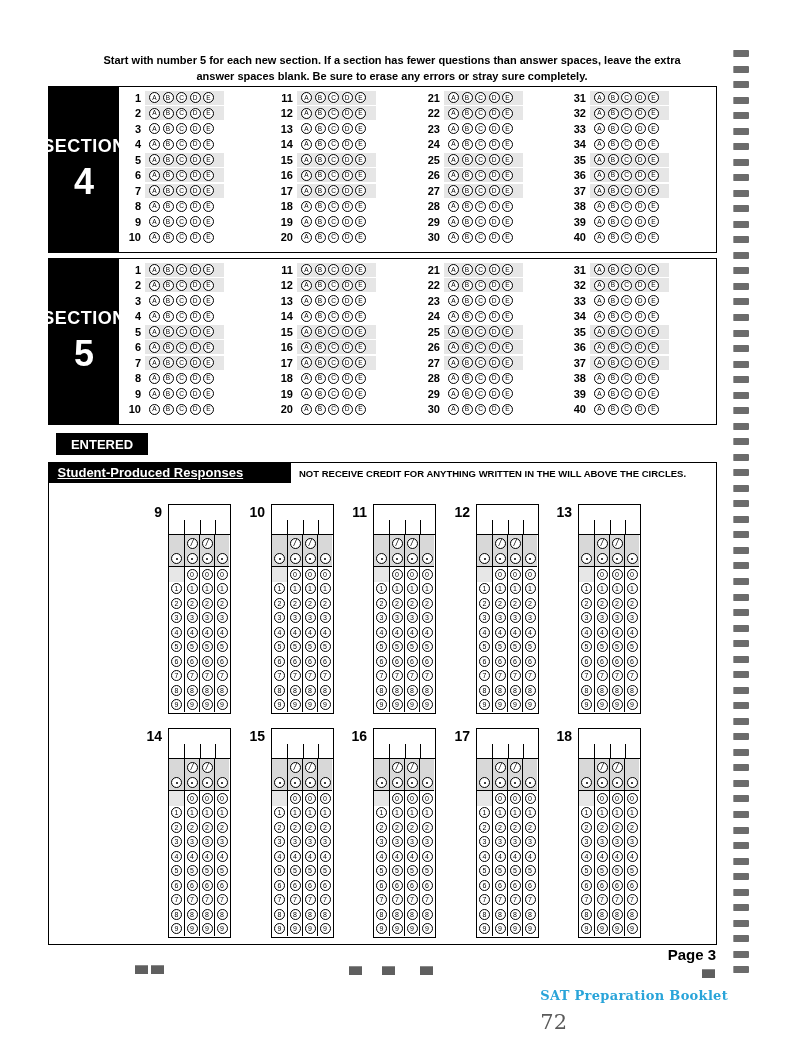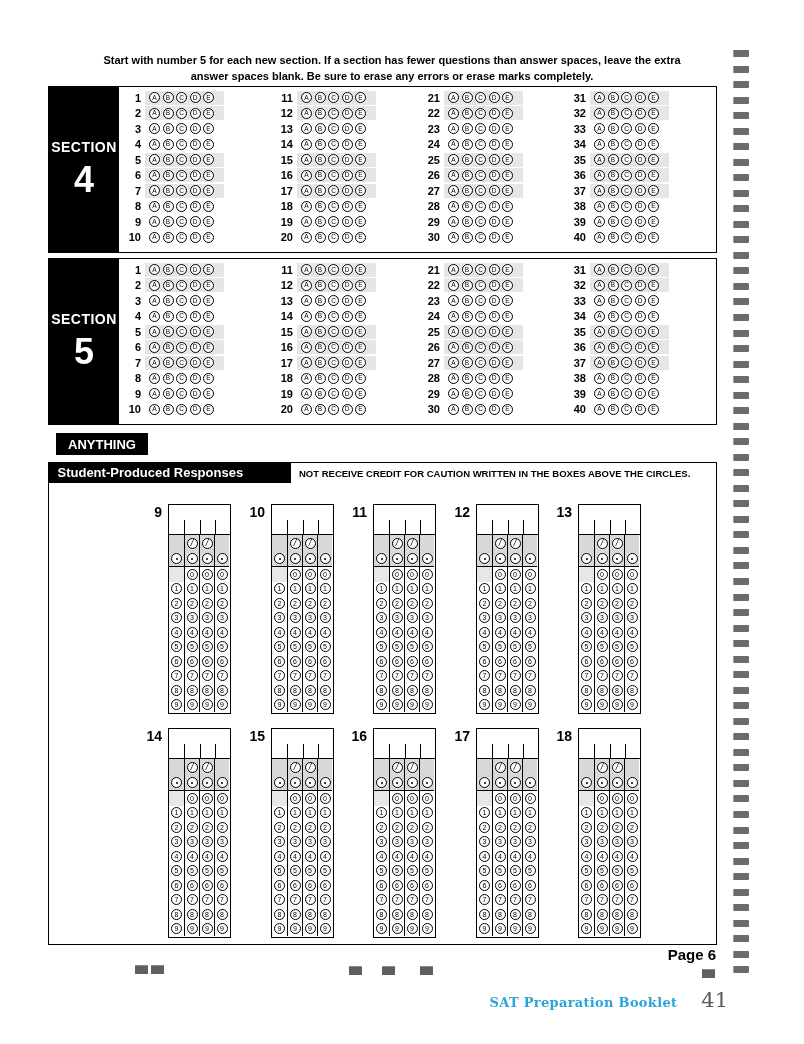--- a/index.html
+++ b/index.html
@@ -8,21 +8,21 @@
 
   
   .instructions{position:absolute;left:82px;top:53px;width:620px;text-align:center;
                 font-size:11px;font-weight:bold;line-height:1.45;}
 
   
   .section-block{position:absolute;left:48px;width:669px;height:167px;border:1.5px solid #000;
                  box-sizing:border-box;background:#fff;}
   .section-sidebar{position:absolute;left:0;top:0;bottom:0;width:70px;background:#000;color:#fff;
                    display:flex;flex-direction:column;align-items:center;justify-content:center;}
-  .section-word{font-size:14px;font-weight:bold;letter-spacing:.5px;text-align:right;}
+  .section-word{font-size:18px;font-weight:bold;letter-spacing:.5px;text-align:right;}
   .section-number{font-size:36px;font-weight:bold;margin-top:4px;}
   .qcols{position:absolute;left:70px;top:3px;right:2px;bottom:3px;}
   .qcol{position:absolute;top:0;}
   .qrow{height:15.5px;display:flex;align-items:center;}
   .qnum{width:22px;text-align:right;font-size:11px;font-weight:bold;padding-right:4px;}
   .bubbles{display:flex;gap:2.5px;align-items:center;padding:1.5px 10px 1.5px 4px;}
   .bubbles.shaded{background:#e6e6e6;}
   .abub{width:11px;height:11px;box-sizing:border-box;border:1px solid #000;border-radius:50%;
         background:#fff;display:flex;align-items:center;justify-content:center;
         font-size:6.5px;line-height:1;}
@@ -32,21 +32,21 @@
                  color:#fff;font-size:13px;font-weight:bold;display:flex;align-items:center;
                  justify-content:center;}
   .caution-text{position:absolute;left:158px;top:430px;width:560px;font-size:12.5px;
                 font-weight:bold;line-height:1.25;}
 
   
   .spr-box{position:absolute;left:48px;top:462px;width:669px;height:483px;border:1.5px solid #000;
            box-sizing:border-box;background:#fff;}
   .spr-bar{position:absolute;left:-1.5px;top:-1.5px;width:243px;height:21px;background:#000;
            color:#fff;font-size:13px;font-weight:bold;display:flex;align-items:center;
-           padding-left:10px;box-sizing:border-box;}
+           padding-left:10px;box-sizing:border-box;text-decoration:underline;}
   .spr-note{position:absolute;left:250px;top:4px;width:414px;font-size:9.5px;font-weight:bold;
             line-height:1.55;}
 
   
   .spr-grid{position:absolute;width:63px;height:210px;}
   .grid-label{position:absolute;right:calc(100% + 6px);top:0;font-size:14px;font-weight:bold;}
   .gridbox{width:63px;height:210px;border:1.5px solid #000;box-sizing:border-box;background:#fff;}
   .write-area{height:30px;box-sizing:border-box;border-bottom:1px solid #000;position:relative;}
   .tick{position:absolute;bottom:0;width:1px;height:14px;background:#000;}
   .grid-cols{display:flex;}
@@ -58,38 +58,38 @@
   .cell.zero-blank{background:#e7e7e7;}
   .gbub{width:11px;height:11px;box-sizing:border-box;border:1px solid #000;border-radius:50%;
         background:#fff;display:flex;align-items:center;justify-content:center;
         font-size:7px;line-height:1;}
   .gbub.frac{font-size:9px;font-style:italic;}
   .dot{width:2px;height:2px;background:#000;border-radius:50%;}
 
   
   .page-label{position:absolute;left:516px;top:946px;width:200px;text-align:right;
               font-size:15px;font-weight:bold;}
-  .footer{position:absolute;right:76px;top:988px;display:flex;align-items:baseline;gap:24px;}
+  .footer{position:absolute;right:76px;top:988px;display:flex;align-items:baseline;gap:7px;flex-direction:column;}
   .footer-brand{font-family:"DejaVu Serif",serif;font-weight:bold;font-size:13px;
                 letter-spacing:.3px;}
   .footer-num{font-family:"DejaVu Serif",serif;font-size:21px;color:#5a5a5a;}
 
   
   .regmark{position:absolute;width:13px;height:8px;background:#5f5f5f;border-top:1px solid #8a8a8a;}
   .spine-mark{position:absolute;left:733px;width:15px;height:7px;background:#6b6b6b;
               border-radius:1px;border-left:1px solid #9a9a9a;}
 </style>
 </head>
 <body>
 
 <div id="canvas">
 
   <div class="instructions">
     <div>Start with number 5 for each new section. If a section has fewer questions than answer spaces, leave the extra</div>
-    <div>answer spaces blank. Be sure to erase any errors or erase marks completely.</div>
+    <div>answer spaces blank. Be sure to erase any errors or stray sure completely.</div>
   </div>
 
   <div class="section-block" style="top:86px">
     <div class="section-sidebar">
       <div class="section-word">SECTION</div>
       <div class="section-number">4</div>
     </div>
     <div class="qcols">
         <div class="qcol" style="left: 0px;">
           <div class="qrow">
@@ -912,26 +912,26 @@
               <div class="abub">B</div>
               <div class="abub">C</div>
               <div class="abub">D</div>
               <div class="abub">E</div>
             </div>
           </div>
         </div>
       </div>
   </div>
 
-  <div class="caution-label">ANYTHING</div>
+  <div class="caution-label">ENTERED</div>
 
   <div class="spr-box" id="spr-box">
     <div class="spr-bar">Student-Produced Responses</div>
     <div class="spr-note">
-      <div>NOT RECEIVE CREDIT FOR CAUTION WRITTEN IN THE BOXES ABOVE THE CIRCLES.</div>
+      <div>NOT RECEIVE CREDIT FOR ANYTHING WRITTEN IN THE WILL ABOVE THE CIRCLES.</div>
     </div>
   <div class="spr-grid" style="left: 119px; top: 41px;">
         <div class="grid-label">9</div>
         <div class="gridbox">
           <div class="write-area">
             <div class="tick" style="left: 25%;"></div>
             <div class="tick" style="left: 50%;"></div>
             <div class="tick" style="left: 75%;"></div>
           </div>
           <div class="grid-cols">
@@ -2581,24 +2581,24 @@
               </div>
               <div class="cell">
                 <div class="gbub">9</div>
               </div>
             </div>
           </div>
         </div>
       </div>
     </div>
 
-  <div class="page-label">Page 6</div>
+  <div class="page-label">Page 3</div>
   <div class="footer">
     <span class="footer-brand" style="color: rgb(41, 164, 217);">SAT Preparation Booklet</span>
-    <span class="footer-num">41</span>
+    <span class="footer-num">72</span>
   </div>
 
   <div class="regmark" style="left:135px;top:965px"></div>
   <div class="regmark" style="left:151px;top:965px"></div>
   <div class="regmark" style="left:349px;top:966px"></div>
   <div class="regmark" style="left:382px;top:966px"></div>
   <div class="regmark" style="left:420px;top:966px"></div>
   <div class="regmark" style="left:702px;top:969px"></div>
 
   <div id="spine">

